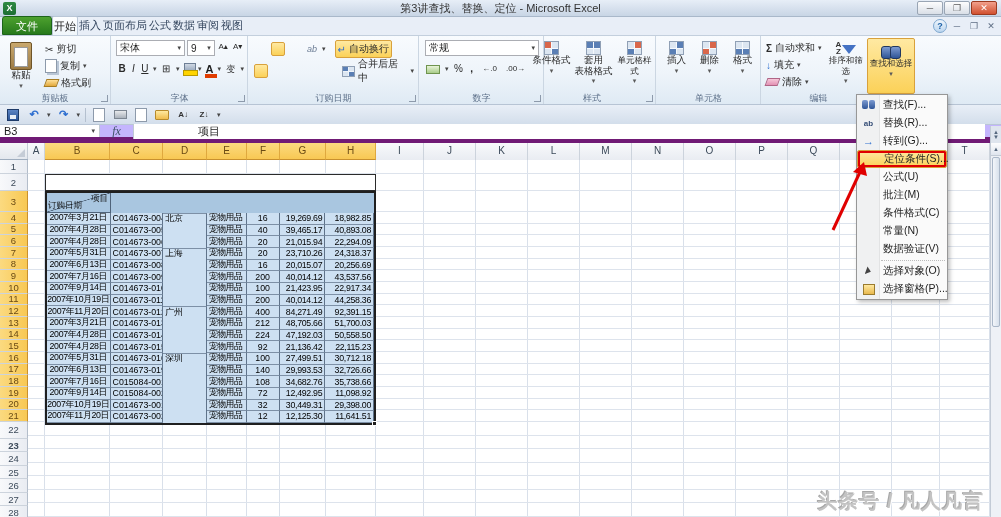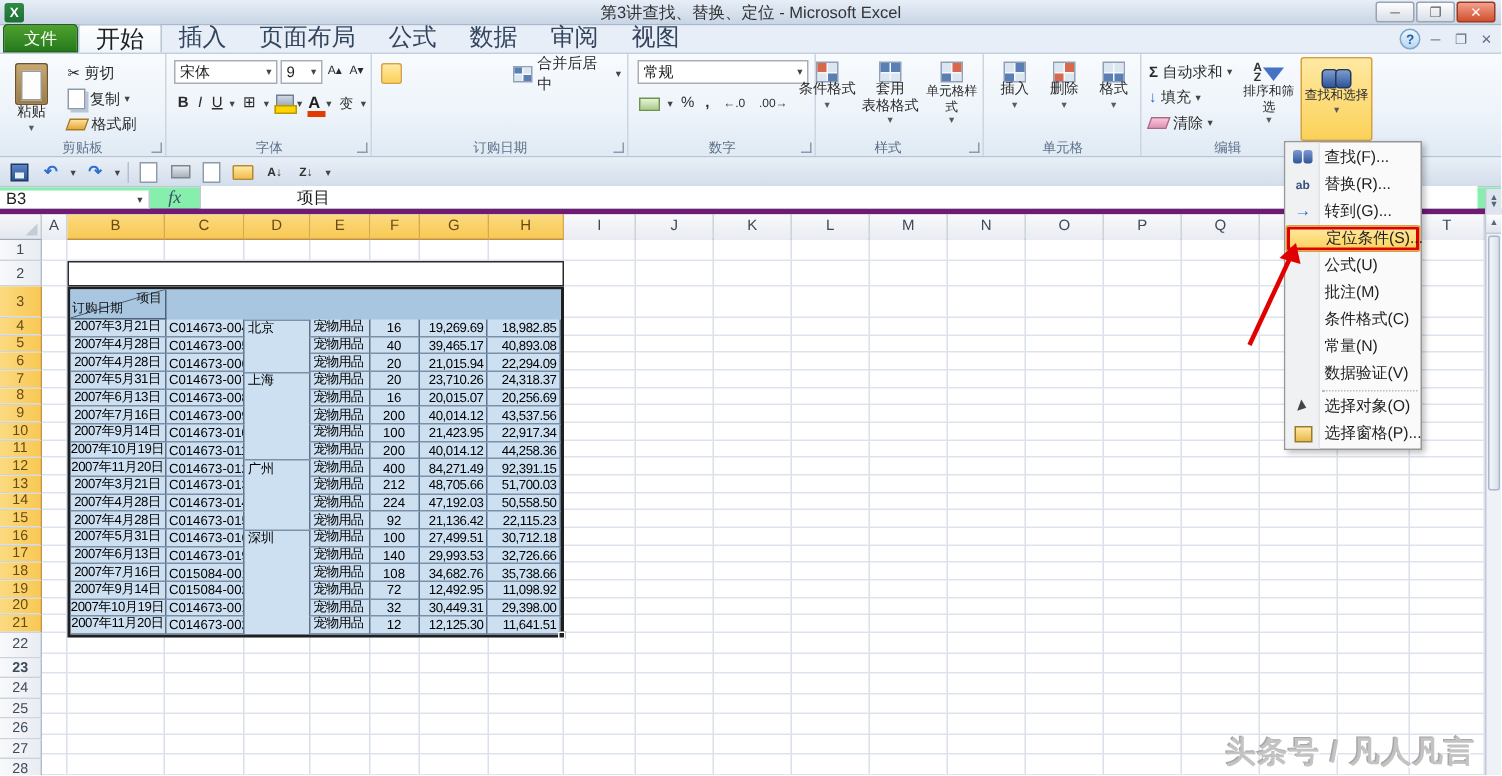--- a/index.html
+++ b/index.html
@@ -17,21 +17,21 @@
 .winbtns{position:absolute;right:4px;top:1px;display:flex;gap:1px}
 .wbtn{width:26px;height:14px;font-size:9px;line-height:13px;text-align:center;color:#5a5a5a;
   background:linear-gradient(#fdfdfd,#d9dfe7);border:1px solid #99a5b4;border-radius:2px}
 .wbtn.close{background:linear-gradient(#f2a08c,#d1502f);color:#fff;border-color:#9b3a20}
 
 
 .tabrow{position:absolute;left:0;top:17px;width:100%;height:19px;background:#e8eef7;
   border-bottom:1px solid #c3cfdd;display:flex;align-items:flex-end}
 .filetab{height:19px;padding:0 13px;margin-left:2px;color:#fff;font-size:11px;line-height:19px;
   background:linear-gradient(#4da12e,#277a1c);border-radius:3px 3px 0 0;border:1px solid #1d641a}
-.rtab{height:19px;line-height:19px;padding:0 11px;color:#33455e;font-size:16px}
+.rtab{height:19px;line-height:19px;padding:0 1px;color:#33455e;font-size:11px}
 .rtab.active{background:linear-gradient(#fdfeff,#f0f6fb);border:1px solid #b9c6d6;border-bottom:none;
   border-radius:2px 2px 0 0;color:#1e1e1e}
 .rib-winbtns{position:absolute;right:3px;top:2px;display:flex;gap:3px;align-items:center;font-size:9px;color:#5f6f85}
 .rib-winbtns span{display:inline-block;min-width:14px;text-align:center}
 .help-btn{width:14px;height:14px;border-radius:50%;background:linear-gradient(#eef5fc,#bcd6ef);
   border:1px solid #7da7cf;color:#1d62a8;font-weight:bold;line-height:12px}
 
 
 .ribbon{position:absolute;left:0;top:36px;width:100%;height:69px;
   background:linear-gradient(#f8fbfe 0%,#eef4fa 55%,#dfeaf4 100%);border-bottom:1px solid #b7c4d4}
@@ -75,22 +75,22 @@
   background:linear-gradient(#e9eff7,#d3deeb);border-bottom:1px solid #b9c6d6;
   display:flex;align-items:center;gap:5px;padding-left:5px;font-size:11px;color:#31507e}
 .qicon{display:inline-flex;align-items:center;justify-content:center;width:16px;height:16px}
 .floppy{width:12px;height:12px;background:linear-gradient(#5b84c4,#2c5596);border:1px solid #1d3a68;position:relative}
 .floppy::after{content:"";position:absolute;left:2px;bottom:1px;width:6px;height:4px;background:#e8eef6}
 .folder{width:14px;height:10px;background:linear-gradient(#ffe9a0,#f0bd4e);border:1px solid #b78a2c;border-radius:1px}
 .printer{width:13px;height:9px;background:linear-gradient(#e7e9ec,#aab2bc);border:1px solid #7c8692}
 .qsep{width:1px;height:14px;background:#b4c0cf}
 
 
-.fbar{position:absolute;left:0;top:125px;width:100%;height:18px;background:#86efac;
-  border-bottom:4px solid #701a75;display:flex;align-items:flex-end}
+.fbar{position:absolute;left:0;top:125px;width:100%;height:18px;background:#c4b5fd;
+  border-bottom:6px solid #701a75;display:flex;align-items:center}
 .namebox{width:100px;background:#fff;border-right:1px solid #c0c9d4;display:flex;align-items:center;
   justify-content:space-between;padding:0 4px;font-size:11px}
 .fxzone{width:34px;display:flex;align-items:center;justify-content:center;
   font-family:"Liberation Serif",serif;font-style:italic;font-size:12px;color:#3d5166;border-right:1px solid #c0c9d4}
 .finput{flex:1;background:#fff;display:flex;align-items:center;padding-left:64px;font-size:11px}
 .fbar-steppers{width:16px;display:flex;flex-direction:column;align-items:center;justify-content:center;
   font-size:6px;color:#55677e;line-height:5px}
 
 
 .colhdr{position:absolute;left:0;top:143px;width:990px;height:17px;display:flex;background:#eef1f5;
@@ -262,20 +262,31 @@
         <span class="fontA" style="color:#1e1e1e">A</span>
           <span class="dd">▾</span>
         <span class="tick" style="font-size:9px">变</span>
           <span class="dd">▾</span>
       </div>
       <div class="glabel">字体</div>
       <div class="dlg"></div>
     </div>
 
     <div class="group" style="left:249px;width:170px">
+      <div style="display:flex;gap:3px;padding:4px 2px 0 5px;align-items:center">
+        <span class="tick"><span class="bars" style="height:7px"></span></span>
+        <span class="tick hl"><span class="bars" style="height:9px"></span></span>
+        <span class="tick"><span class="bars" style="height:7px"></span></span>
+        <span class="tick" style="font-style:italic;color:#6b7c94;font-size:9px">ab</span>
+          <span class="dd">▾</span>
+        <div class="smallbtn hl" style="margin-left:6px;height:18px">
+          <span style="color:#2e6fd0">↵</span>
+          <span>自动换行</span>
+        </div>
+      </div>
       <div style="display:flex;gap:3px;padding:5px 2px 0 5px;align-items:center">
         <span class="tick hl"><span class="bars"></span></span>
         <span class="tick"><span class="bars"></span></span>
         <span class="tick"><span class="bars"></span></span>
         <span class="tick"><span class="bars" style="width:11px"></span></span>
         <span class="tick"><span class="bars" style="width:11px"></span></span>
         <div class="smallbtn" style="margin-left:2px">
           <span class="fgrid" style="width:13px;height:11px">
               <i class="b"></i>
               <i></i>

